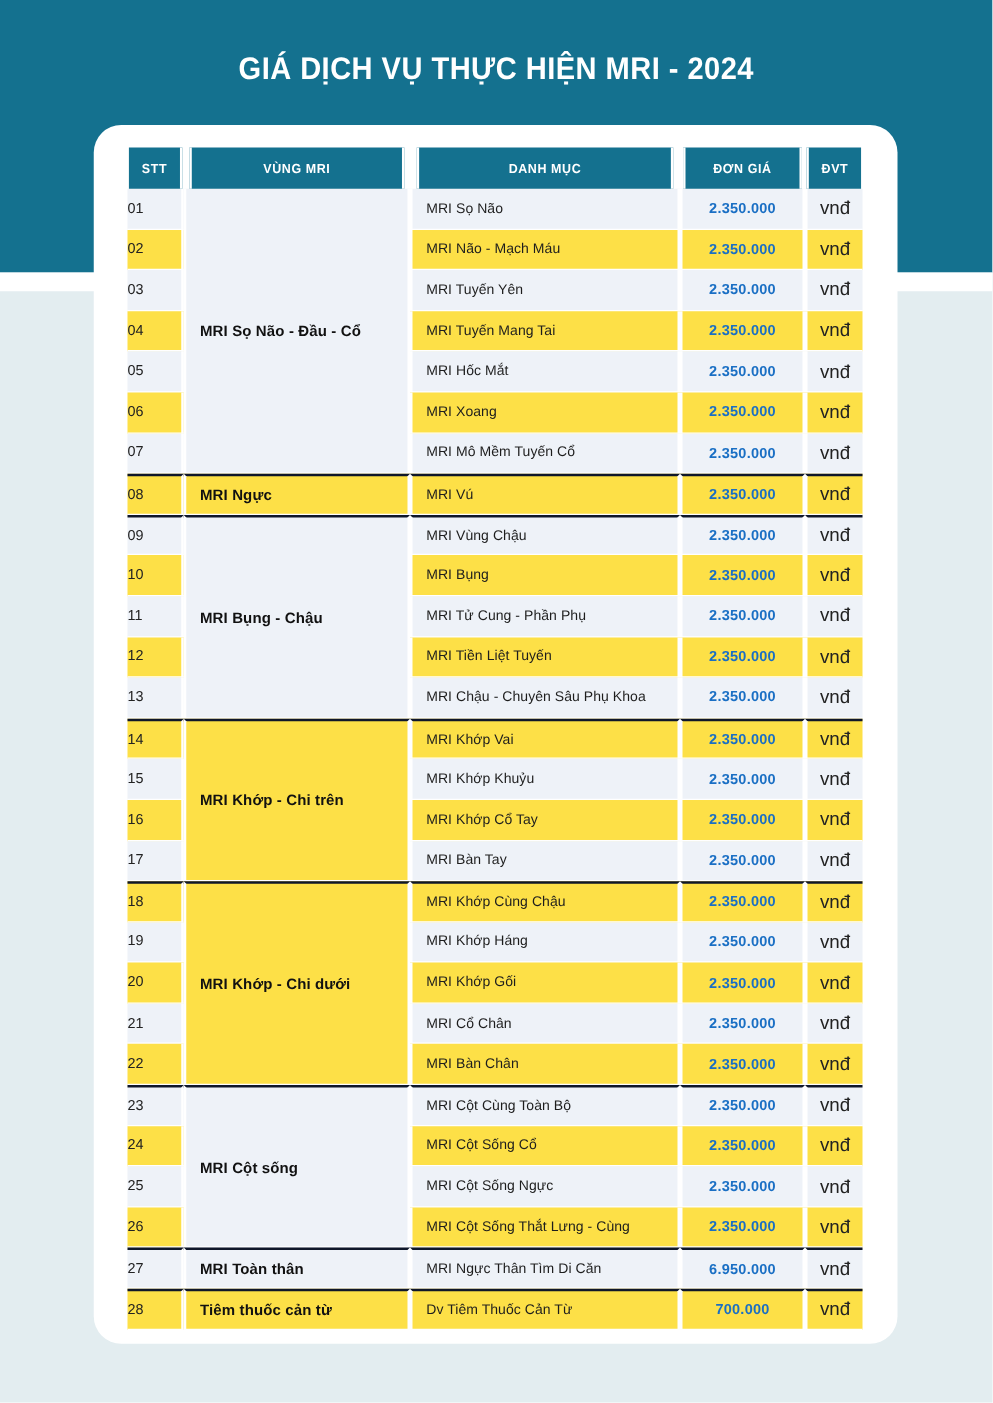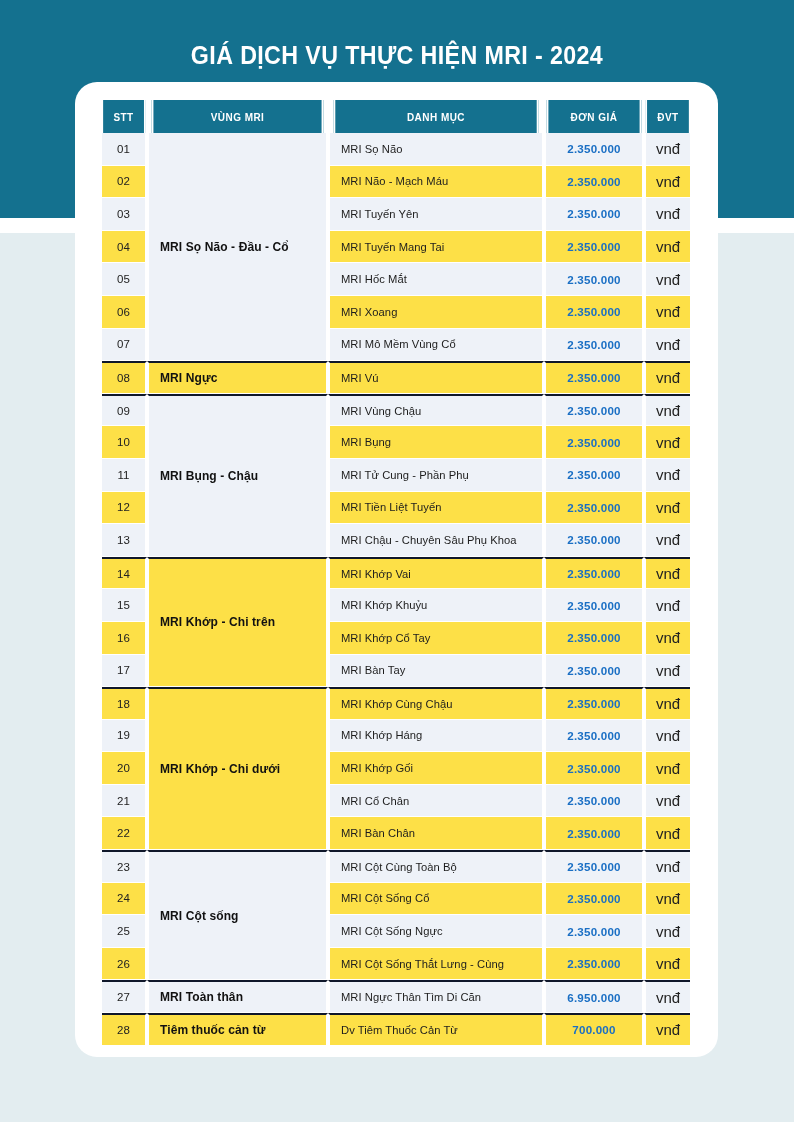--- a/index.html
+++ b/index.html
@@ -27,21 +27,21 @@
     white-space:nowrap;
   }
   
   #banner-gap {
     position:absolute; left:0; top:218px; width:794px; height:15px;
     background:#ffffff; z-index:0;
   }
   
   #card {
     position:absolute;
-    left:75px; top:82px; width:643px; height:975px;
+    left:75px; top:100px; width:643px; height:975px;
     background:#ffffff;
     border-radius:22px;
     z-index:2;
   }
   
   #tbl-wrap { position:absolute; left:27px; top:18px; width:588px; }
   table { border-collapse:separate; border-spacing:0; width:588px; table-layout:fixed; }
 
   col.c-stt  { width:45px; }
   col.c-vung { width:181px; }
@@ -71,21 +71,21 @@
     font-size:11.2px;
     color:#1d1d1d;
     vertical-align:middle;
     border-left:2px solid #ffffff;
     border-right:2px solid #ffffff;
     border-bottom:1px solid #ffffff;
   }
   tbody td.first { border-left:none; }
   tbody td.last  { border-right:none; }
 
-  td.stt  { text-align:center; font-size:11.5px; color:#222; }
+  td.stt  { font-size:11.5px; color:#222; }
   td.vung { font-weight:bold; font-size:12px; padding-left:11px; color:#111; letter-spacing:0.1px; }
   td.danh { padding-left:11px; letter-spacing:0.05px; }
   td.gia  { text-align:center; font-weight:bold; color:#1a6fc4; font-size:11.6px; letter-spacing:0.2px; }
   td.dvt  { text-align:center; font-size:15px; color:#222; }
 
   
   .tint-blue  { background:#eef2f8; }
   .tint-cream { background:#fde047; }
   
   .grp-top { border-top:2px solid #0f172a; }
@@ -150,21 +150,21 @@
             <td class="dvt last tint-blue">vnđ</td>
           </tr>
           <tr>
             <td class="stt first tint-cream">06</td>
             <td class="danh tint-cream">MRI Xoang</td>
             <td class="gia tint-cream">2.350.000</td>
             <td class="dvt last tint-cream">vnđ</td>
           </tr>
           <tr>
             <td class="stt first tint-blue">07</td>
-            <td class="danh tint-blue">MRI Mô Mềm Vùng Cổ</td>
+            <td class="danh tint-blue">MRI Mô Mềm Tuyến Cổ</td>
             <td class="gia tint-blue">2.350.000</td>
             <td class="dvt last tint-blue">vnđ</td>
           </tr>
           <tr>
             <td class="stt first tint-cream grp-top">08</td>
             <td class="vung tint-cream grp-top" rowspan="1">MRI Ngực</td>
             <td class="danh tint-cream grp-top">MRI Vú</td>
             <td class="gia tint-cream grp-top">2.350.000</td>
             <td class="dvt last tint-cream grp-top">vnđ</td>
           </tr>

